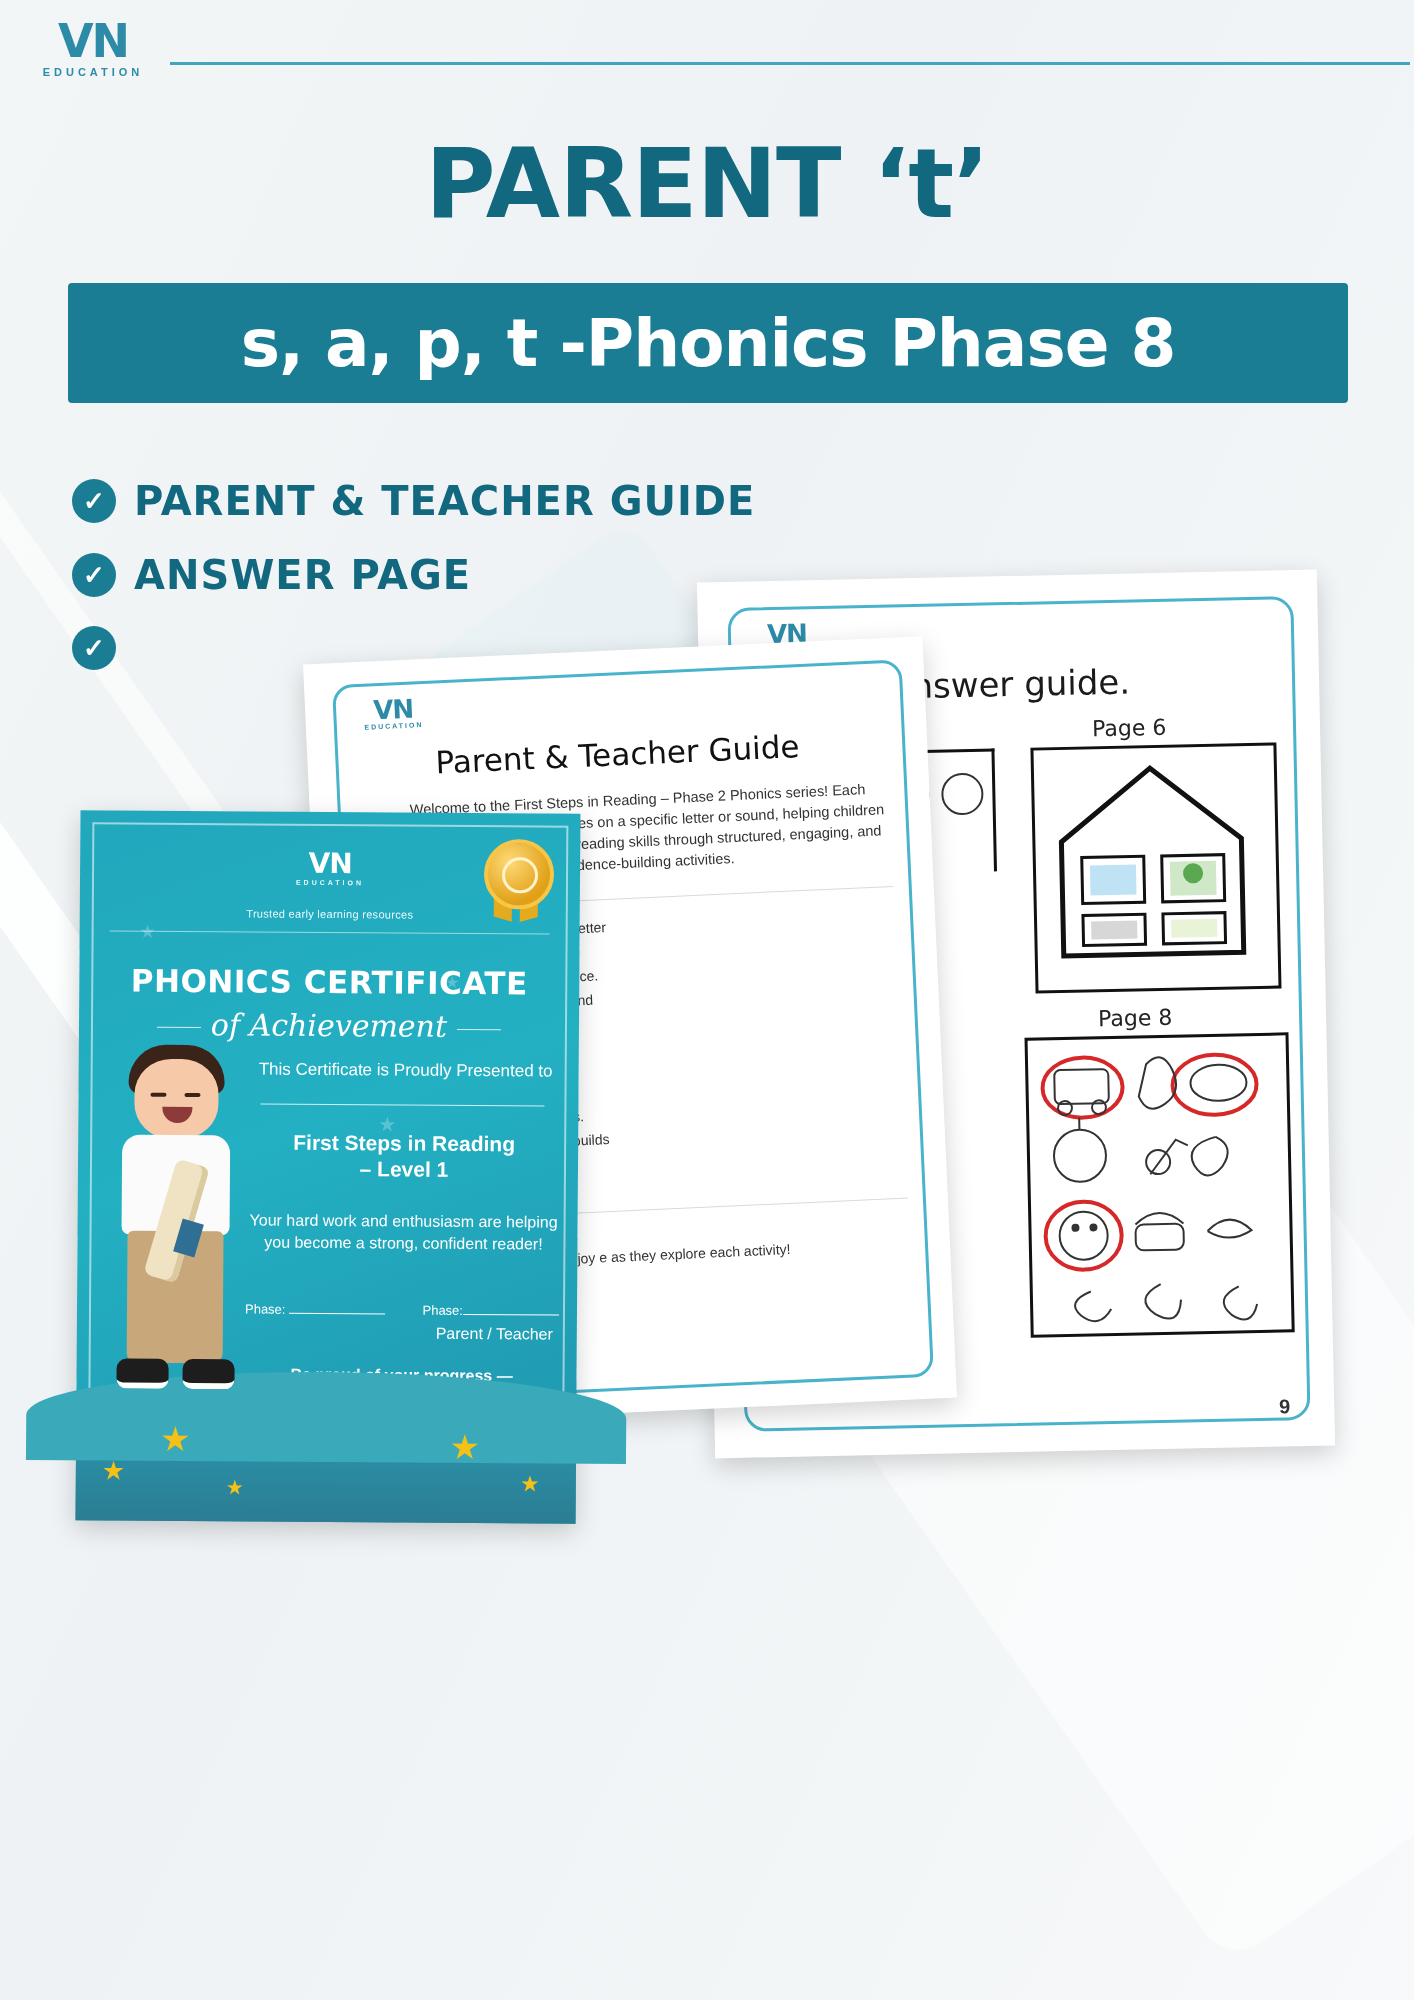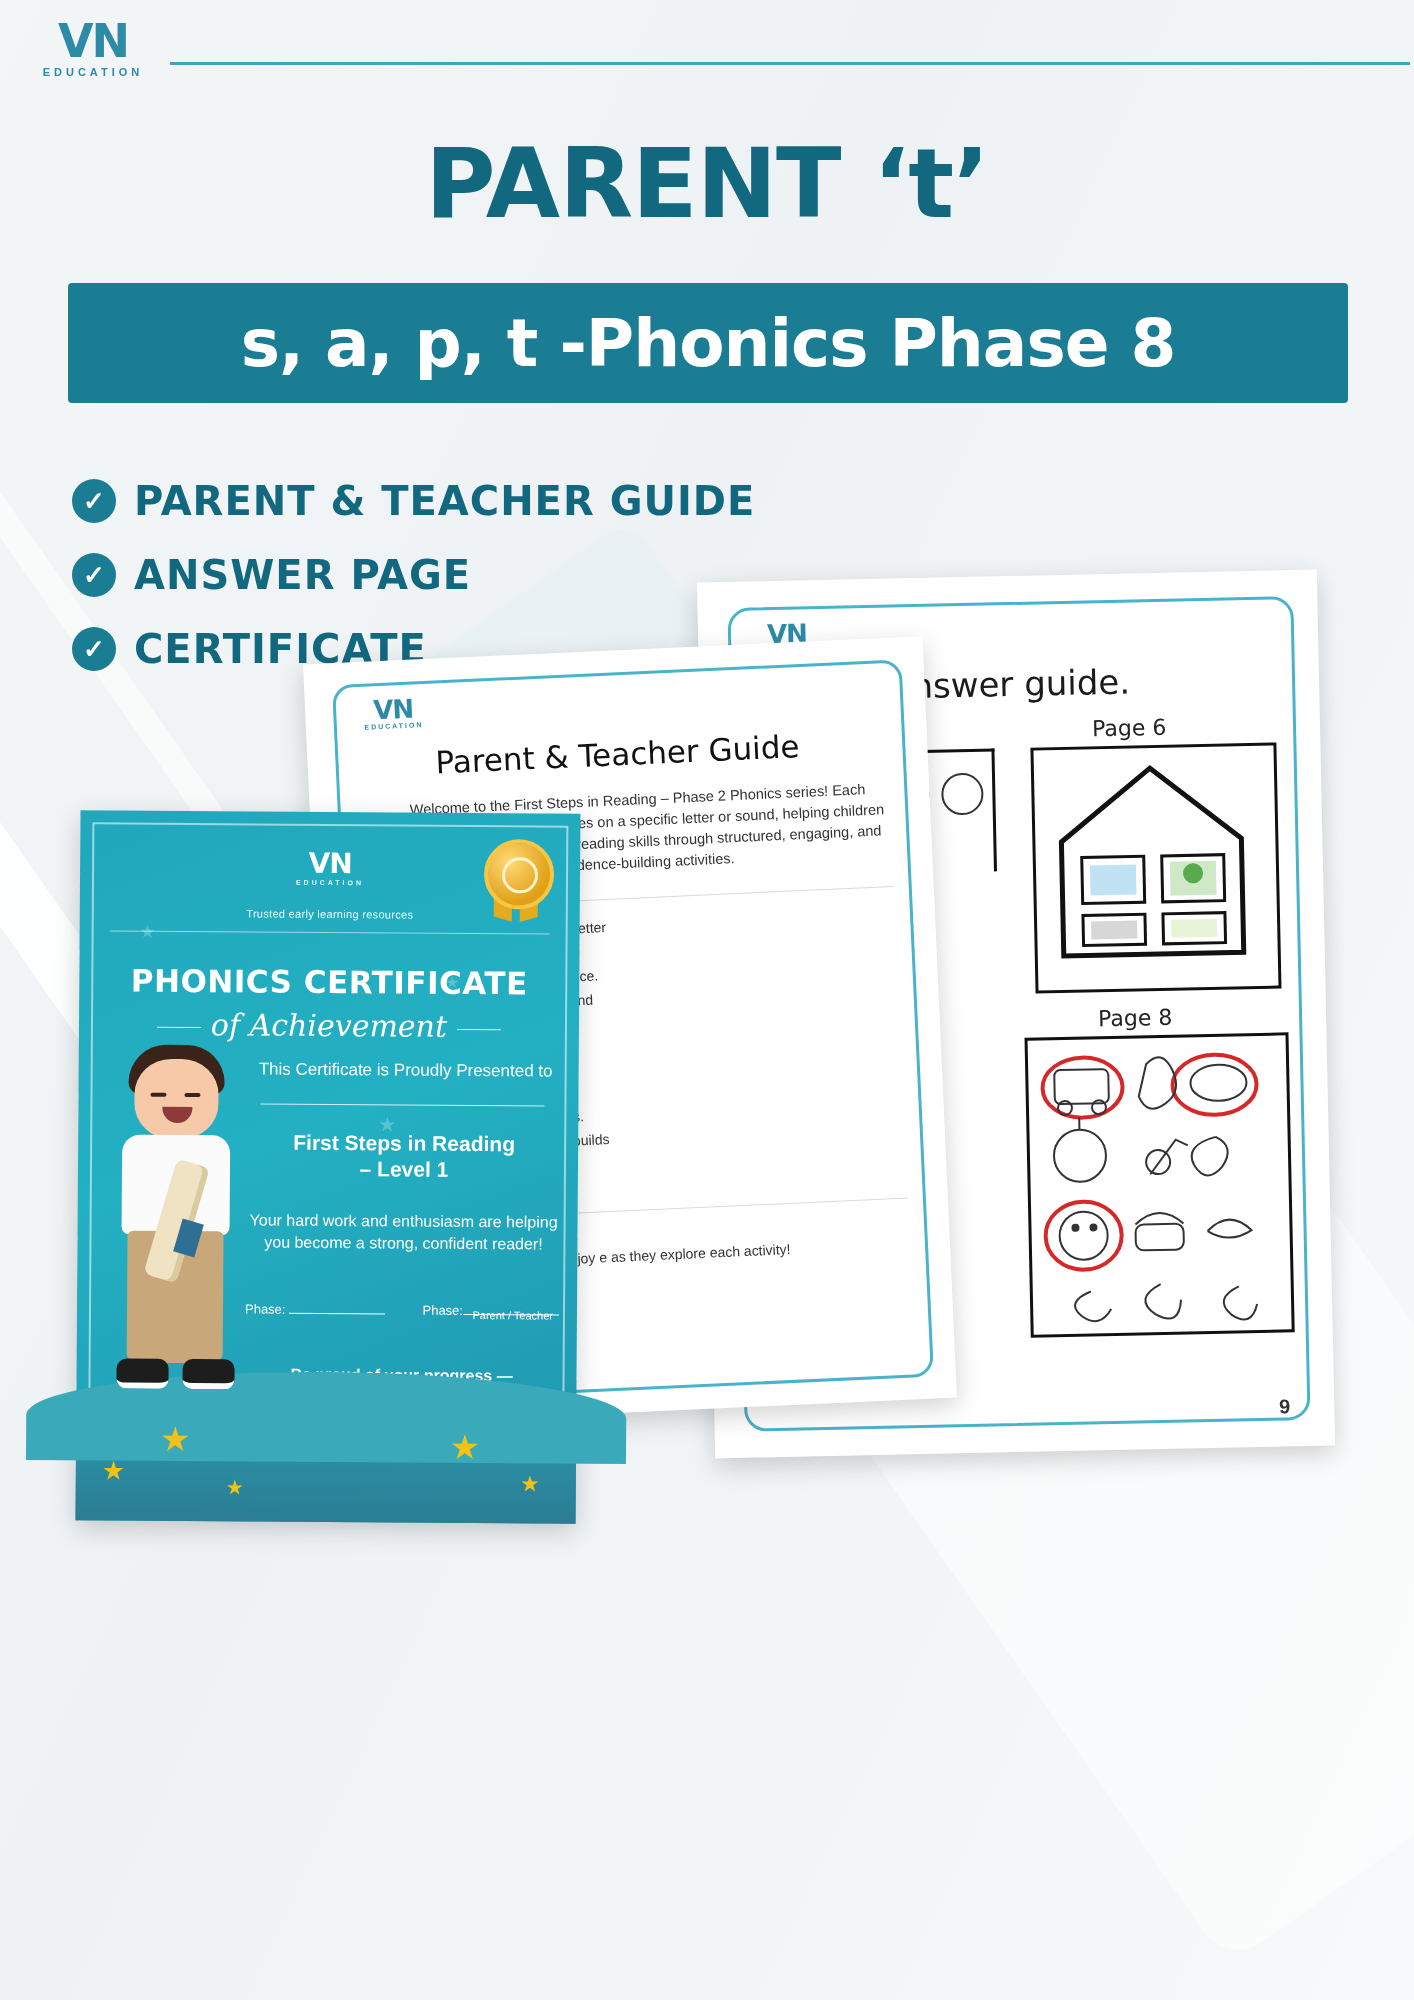--- a/index.html
+++ b/index.html
@@ -76,21 +76,21 @@
   .cert-hr{position:absolute;left:30px;right:30px;top:120px;height:1px;background:rgba(255,255,255,.55);}
   .cert-h1{position:absolute;left:0;right:0;top:152px;text-align:center;font-family:"DejaVu Sans", sans-serif;font-weight:700;font-size:31px;color:#fff;letter-spacing:.5px;}
   .cert-h2{position:absolute;left:0;right:0;top:196px;text-align:center;font-family:"DejaVu Serif", serif;font-style:italic;font-size:30px;color:#fff;}
   .cert-h2 .dash{display:inline-block;width:44px;height:1px;background:rgba(255,255,255,.8);vertical-align:middle;margin:0 10px;}
   .cert-presented{position:absolute;left:170px;right:16px;top:248px;text-align:center;font-size:17px;color:#fff;}
   .cert-nameline{position:absolute;left:182px;right:34px;top:292px;height:1px;background:rgba(255,255,255,.8);}
   .cert-level{position:absolute;left:168px;right:16px;top:318px;text-align:center;font-weight:700;font-size:21px;color:#fff;line-height:1.25;}
   .cert-msg{position:absolute;left:168px;right:16px;top:398px;text-align:center;font-size:16px;color:#fff;line-height:1.35;}
   .cert-sig{position:absolute;left:168px;right:18px;top:490px;display:flex;justify-content:space-between;font-size:13px;color:#fff;}
   .sig-line{display:inline-block;border-bottom:1px solid #fff;width:96px;}
-  .cert-pt{position:absolute;right:24px;top:496px;font-size:11px;color:#fff;margin-left:25px;}
+  .cert-pt{position:absolute;right:24px;top:512px;font-size:16px;color:#fff;margin-left:25px;}
   .cert-proud{position:absolute;left:164px;right:14px;top:552px;text-align:center;font-weight:700;font-size:16px;color:#fff;line-height:1.4;}
   .ribbon{position:absolute;right:26px;top:26px;width:78px;height:78px;}
   .ribbon .disc{position:absolute;left:8px;top:0;width:62px;height:62px;border-radius:50%;background:radial-gradient(circle at 35% 30%,#ffd977,#e0a017 70%);border:4px solid #f7c646;}
   .ribbon .disc:after{content:"";position:absolute;left:14px;top:14px;width:30px;height:30px;border-radius:50%;border:3px solid #fff3c9;}
   .ribbon .tail{position:absolute;top:52px;width:18px;height:28px;background:#e3ab1d;}
   .ribbon .tl{left:18px;transform:skewY(16deg);}
   .ribbon .tr{left:44px;transform:skewY(-16deg);}
   
   .kid{position:absolute;left:22px;top:230px;width:160px;height:420px;}
   .kid .head{position:absolute;left:34px;top:18px;width:84px;height:80px;border-radius:44%;background:#f6c9a8;}
@@ -136,21 +136,20 @@
   <div class="bullet">
     <div class="mark">✓</div>
     <div class="txt">PARENT &amp; TEACHER GUIDE</div>
   </div>
   <div class="bullet">
     <div class="mark">✓</div>
     <div class="txt">ANSWER PAGE</div>
   </div>
   <div class="bullet">
     <div class="mark">✓</div>
-    <div class="txt">CERTIFICATE</div>
   </div>
 </div>
 
 <div class="page page-answer">
   <div class="pa-inner"></div>
   <div class="pa-logo">
     <div class="vn">VN</div>
     <div class="edu">EDUCATION</div>
   </div>
   <div class="pa-title">Answer guide.</div>

